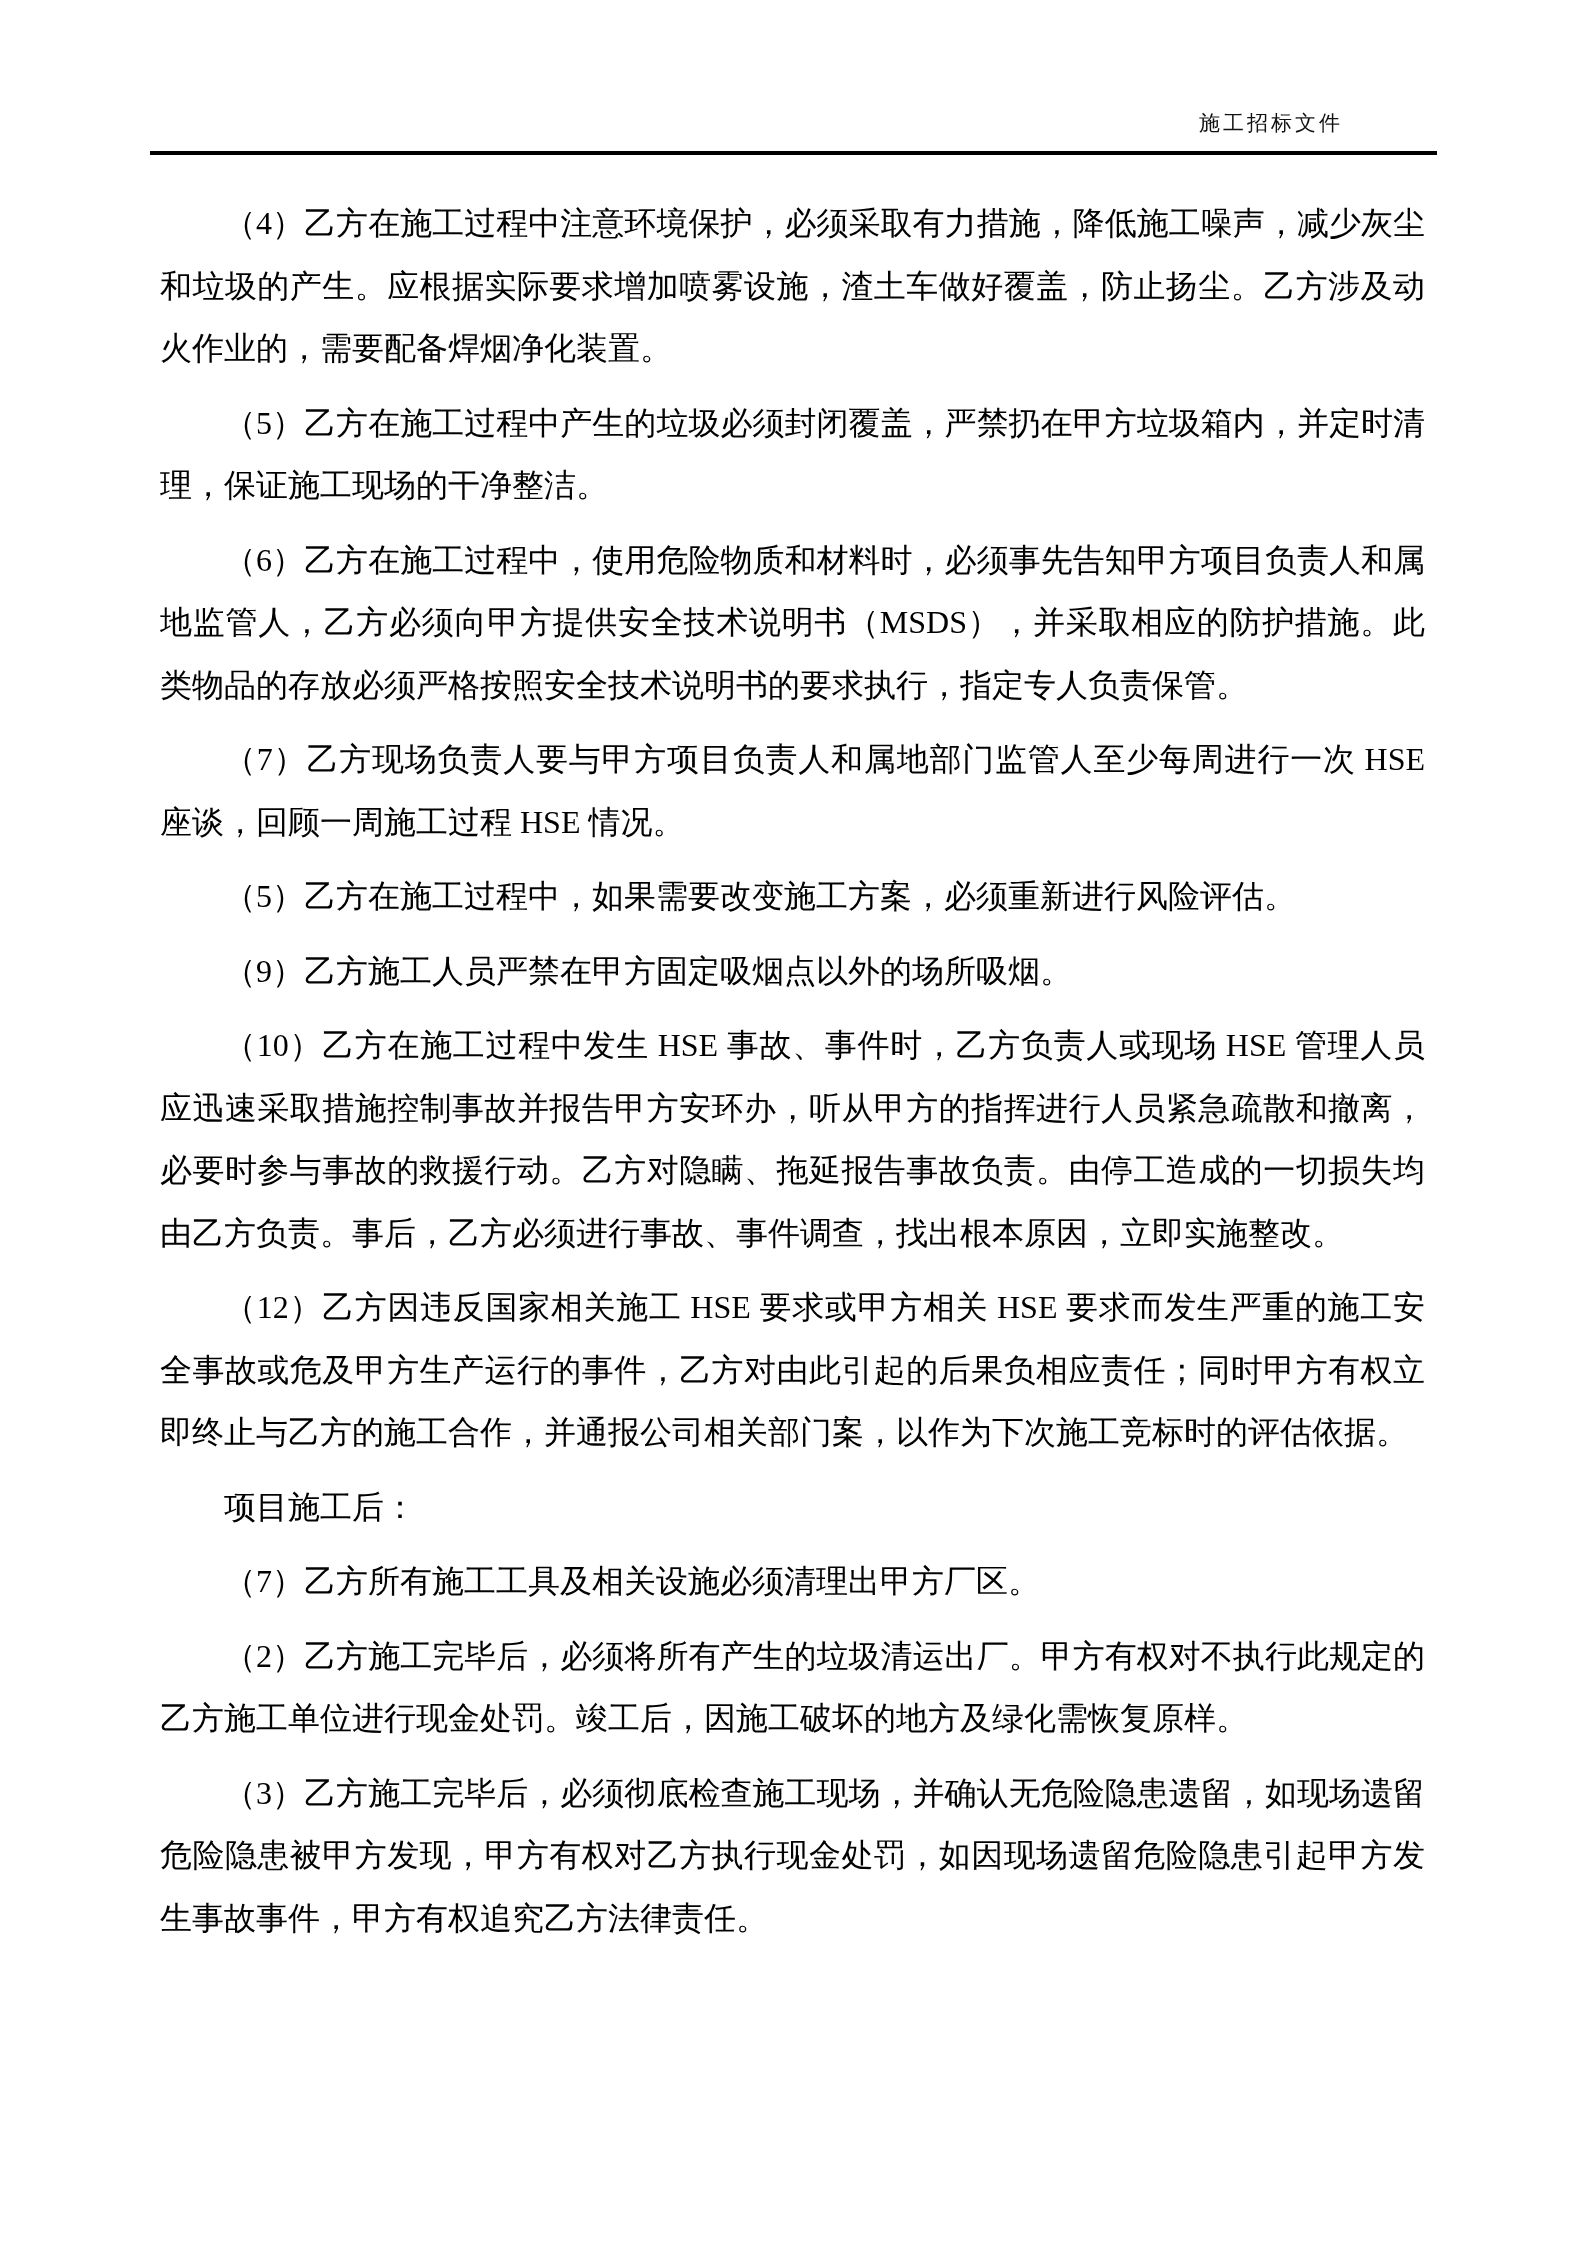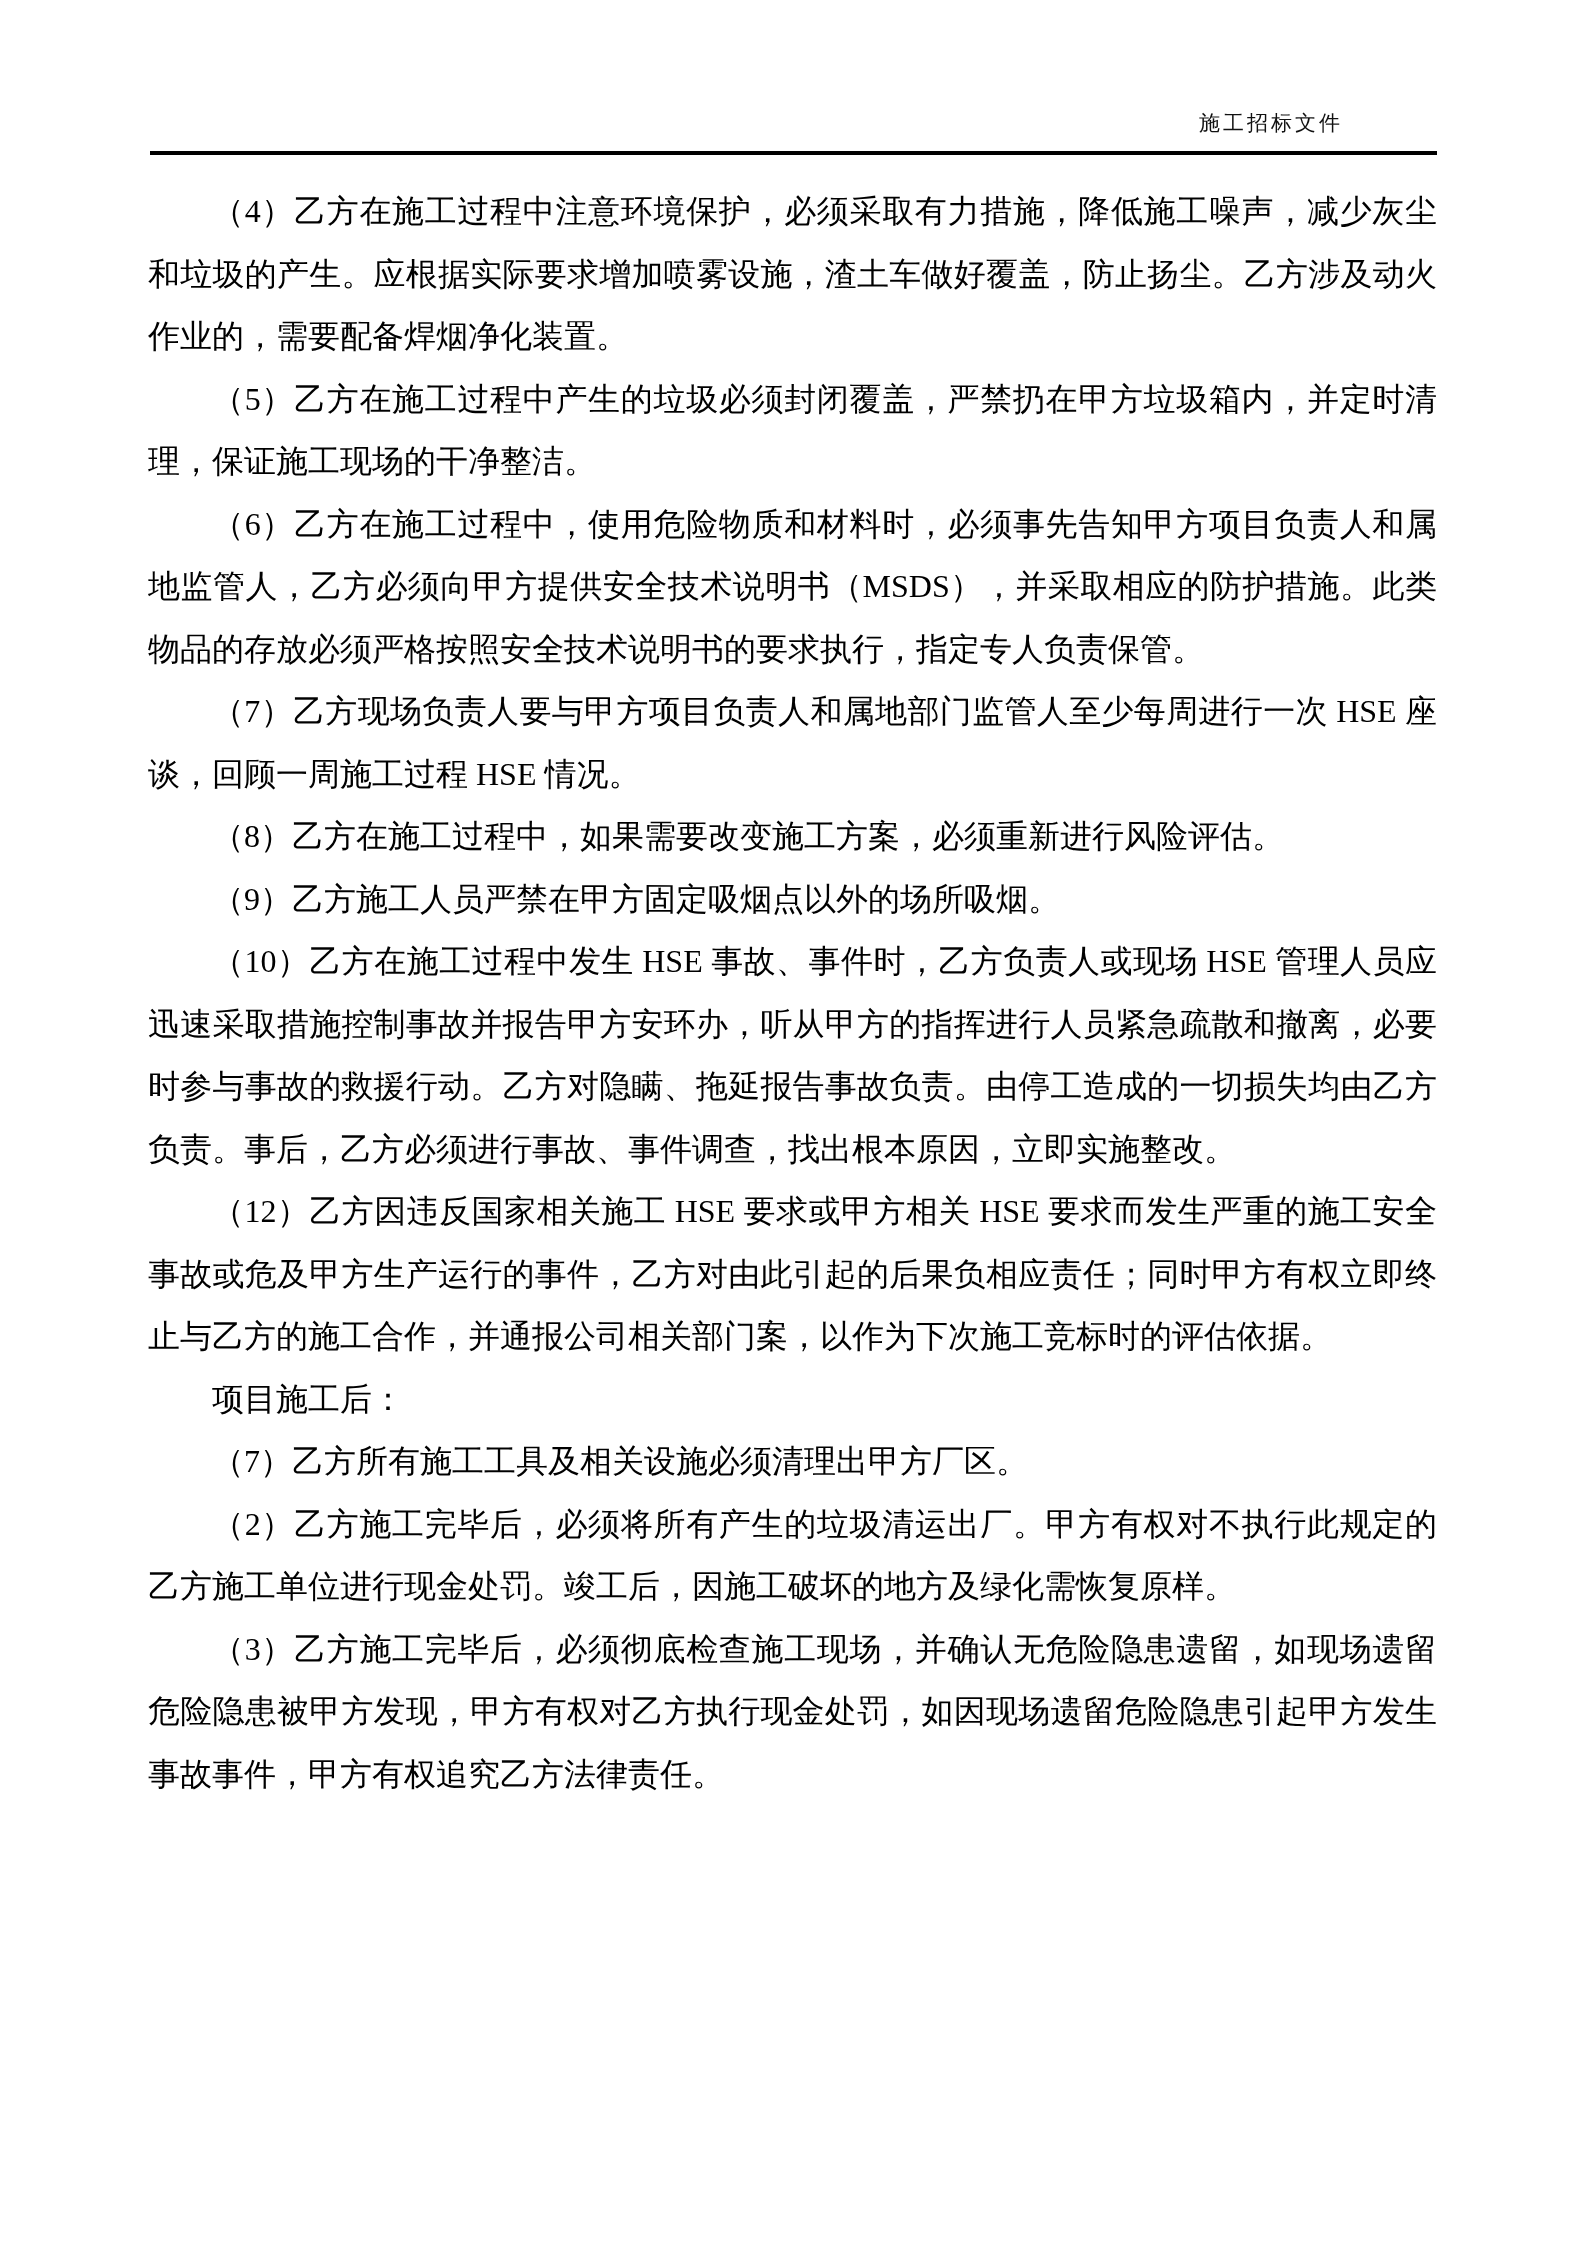--- a/index.html
+++ b/index.html
@@ -37,21 +37,21 @@
     position: absolute;
     left: 148px;
     top: 180px;
     width: 1289px;
     font-size: 32px;
     line-height: 62.5px;
     text-align: justify;
     text-justify: inter-ideograph;
   }
   .doc-body p {
-    margin: 0;
+    margin: 12px;
     padding: 0;
     text-indent: 2em;
   }
   .footer-rule {
     position: absolute;
     left: 150px;
     top: 2042px;
     width: 1240px;
     height: 3px;
     background: #000000;
@@ -71,21 +71,21 @@
 
   <div class="header-title">施工招标文件</div>
 
   <div class="header-rule"></div>
 
   <div class="doc-body">
     <p>（4）乙方在施工过程中注意环境保护，必须采取有力措施，降低施工噪声，减少灰尘和垃圾的产生。应根据实际要求增加喷雾设施，渣土车做好覆盖，防止扬尘。乙方涉及动火作业的，需要配备焊烟净化装置。</p>
     <p>（5）乙方在施工过程中产生的垃圾必须封闭覆盖，严禁扔在甲方垃圾箱内，并定时清理，保证施工现场的干净整洁。</p>
     <p>（6）乙方在施工过程中，使用危险物质和材料时，必须事先告知甲方项目负责人和属地监管人，乙方必须向甲方提供安全技术说明书（MSDS），并采取相应的防护措施。此类物品的存放必须严格按照安全技术说明书的要求执行，指定专人负责保管。</p>
     <p>（7）乙方现场负责人要与甲方项目负责人和属地部门监管人至少每周进行一次 HSE 座谈，回顾一周施工过程 HSE 情况。</p>
-    <p>（8）乙方在施工过程中，如果需要改变施工方案，必须重新进行风险评估。</p>
+    <p>（5）乙方在施工过程中，如果需要改变施工方案，必须重新进行风险评估。</p>
     <p>（9）乙方施工人员严禁在甲方固定吸烟点以外的场所吸烟。</p>
     <p>（10）乙方在施工过程中发生 HSE 事故、事件时，乙方负责人或现场 HSE 管理人员应迅速采取措施控制事故并报告甲方安环办，听从甲方的指挥进行人员紧急疏散和撤离，必要时参与事故的救援行动。乙方对隐瞒、拖延报告事故负责。由停工造成的一切损失均由乙方负责。事后，乙方必须进行事故、事件调查，找出根本原因，立即实施整改。</p>
     <p>（12）乙方因违反国家相关施工 HSE 要求或甲方相关 HSE 要求而发生严重的施工安全事故或危及甲方生产运行的事件，乙方对由此引起的后果负相应责任；同时甲方有权立即终止与乙方的施工合作，并通报公司相关部门案，以作为下次施工竞标时的评估依据。</p>
     <p>项目施工后：</p>
     <p>（7）乙方所有施工工具及相关设施必须清理出甲方厂区。</p>
     <p>（2）乙方施工完毕后，必须将所有产生的垃圾清运出厂。甲方有权对不执行此规定的乙方施工单位进行现金处罚。竣工后，因施工破坏的地方及绿化需恢复原样。</p>
     <p>（3）乙方施工完毕后，必须彻底检查施工现场，并确认无危险隐患遗留，如现场遗留危险隐患被甲方发现，甲方有权对乙方执行现金处罚，如因现场遗留危险隐患引起甲方发生事故事件，甲方有权追究乙方法律责任。</p>
   </div>
 
   <div class="page-number">22</div>

